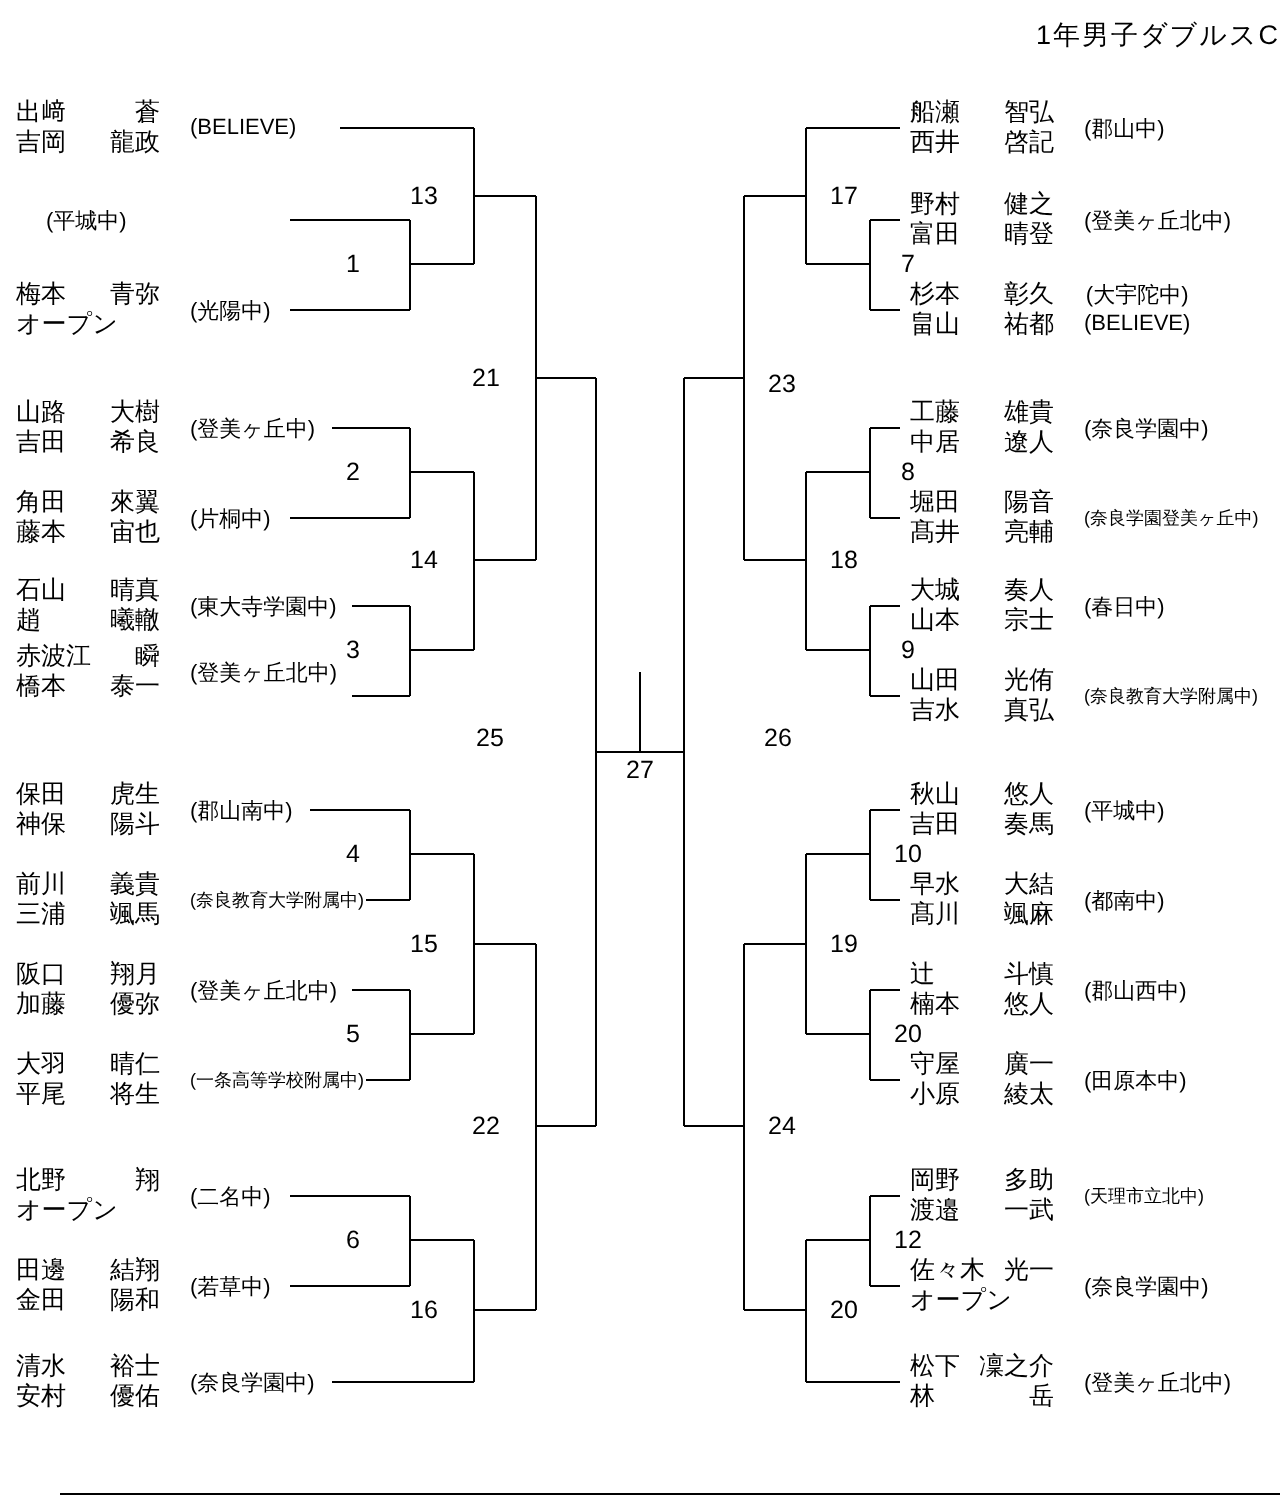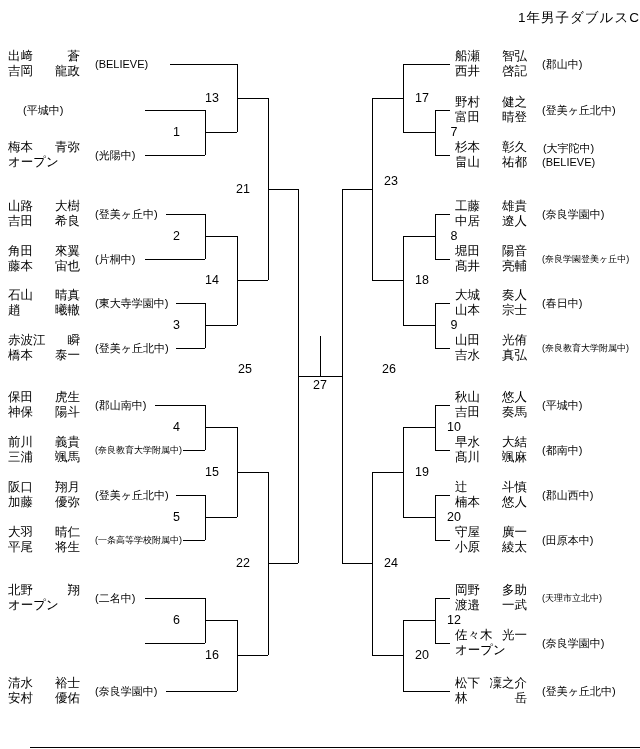--- a/index.html
+++ b/index.html
@@ -105,21 +105,21 @@
           <span>來翼</span>
         </div>
       <div class="nl">
           <span>藤本</span>
           <span>宙也</span>
         </div>
     </div>
     <div class="club">(片桐中)</div>
   </div>
 
-  <div class="entry L" style="top:334px">
+  <div class="entry L" style="top:322px">
     <div class="names">
       <div class="nl">
           <span>赤波江</span>
           <span>瞬</span>
         </div>
       <div class="nl">
           <span>橋本</span>
           <span>泰一</span>
         </div>
     </div>
@@ -189,20 +189,33 @@
           <span>翔</span>
         </div>
       <div class="nl">
           <span>オープン</span>
           <span></span>
         </div>
     </div>
     <div class="club">(二名中)</div>
   </div>
 
+  <div class="entry L" style="top:629px">
+    <div class="names">
+      <div class="nl">
+          <span>田邊</span>
+          <span>結翔</span>
+        </div>
+      <div class="nl">
+          <span>金田</span>
+          <span>陽和</span>
+        </div>
+    </div>
+    <div class="club">(若草中)</div>
+  </div>
 
   <div class="entry L" style="top:677px">
     <div class="names">
       <div class="nl">
           <span>清水</span>
           <span>裕士</span>
         </div>
       <div class="nl">
           <span>安村</span>
           <span>優佑</span>
@@ -427,19 +440,19 @@
   <div class="mnum R" style="left:441px;top:125px">7</div>
   <div class="mnum R" style="left:441px;top:229px">8</div>
   <div class="mnum R" style="left:441px;top:318px">9</div>
   <div class="mnum R" style="left:441px;top:420px">10</div>
   <div class="mnum R" style="left:441px;top:510px">20</div>
   <div class="mnum R" style="left:441px;top:613px">12</div>
   <div class="mnum R" style="left:409px;top:91px">17</div>
   <div class="mnum R" style="left:409px;top:273px">18</div>
   <div class="mnum R" style="left:409px;top:465px">19</div>
   <div class="mnum R" style="left:409px;top:648px">20</div>
-  <div class="mnum R" style="left:378px;top:174px">23</div>
+  <div class="mnum R" style="left:378px;top:185px">23</div>
   <div class="mnum R" style="left:378px;top:556px">24</div>
   <div class="mnum R" style="left:376px;top:362px">26</div>
 
   <div class="mnum C" style="left:297px;top:378px">27</div>
 
 </div>
 
 </body></html>

